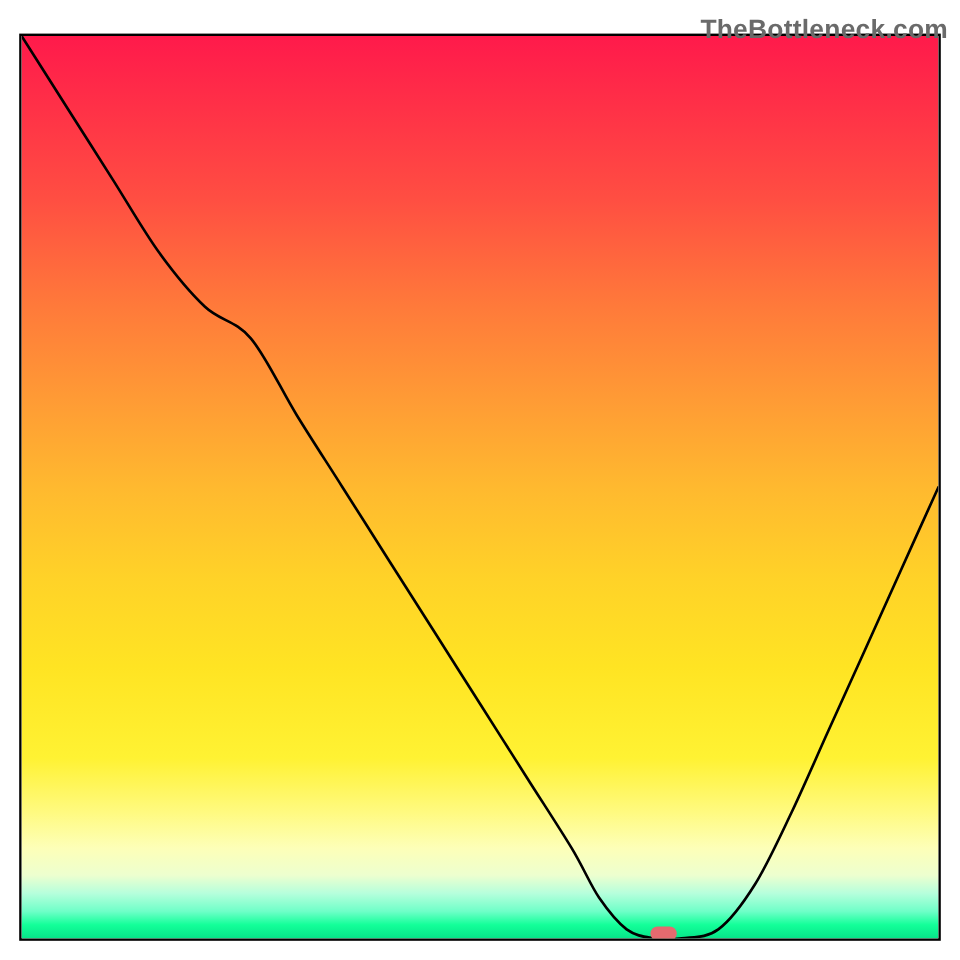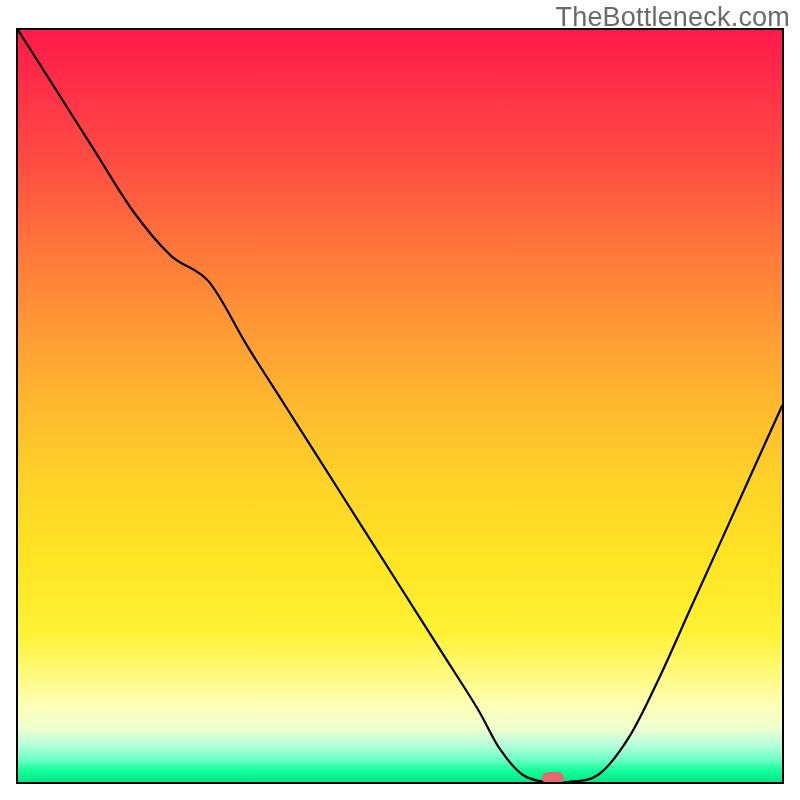--- a/index.html
+++ b/index.html
@@ -10,25 +10,25 @@
     background: #ffffff;
     font-family: Arial, Helvetica, sans-serif;
   }
   .frame {
     position: relative;
     width: 800px;
     height: 800px;
   }
   .watermark {
     position: absolute;
-    top: 2px;
+    top: 12px;
     right: 10px;
     color: #6a6a6a;
-    font-size: 27px;
-    font-weight: 400;
+    font-size: 22px;
+    font-weight: 700;
     letter-spacing: 0.2px;
     z-index: 20;
   }
   .plot-border {
     position: absolute;
     left: 16px;
     top: 28px;
     width: 768px;
     height: 756px;
     border: 2px solid #000;

